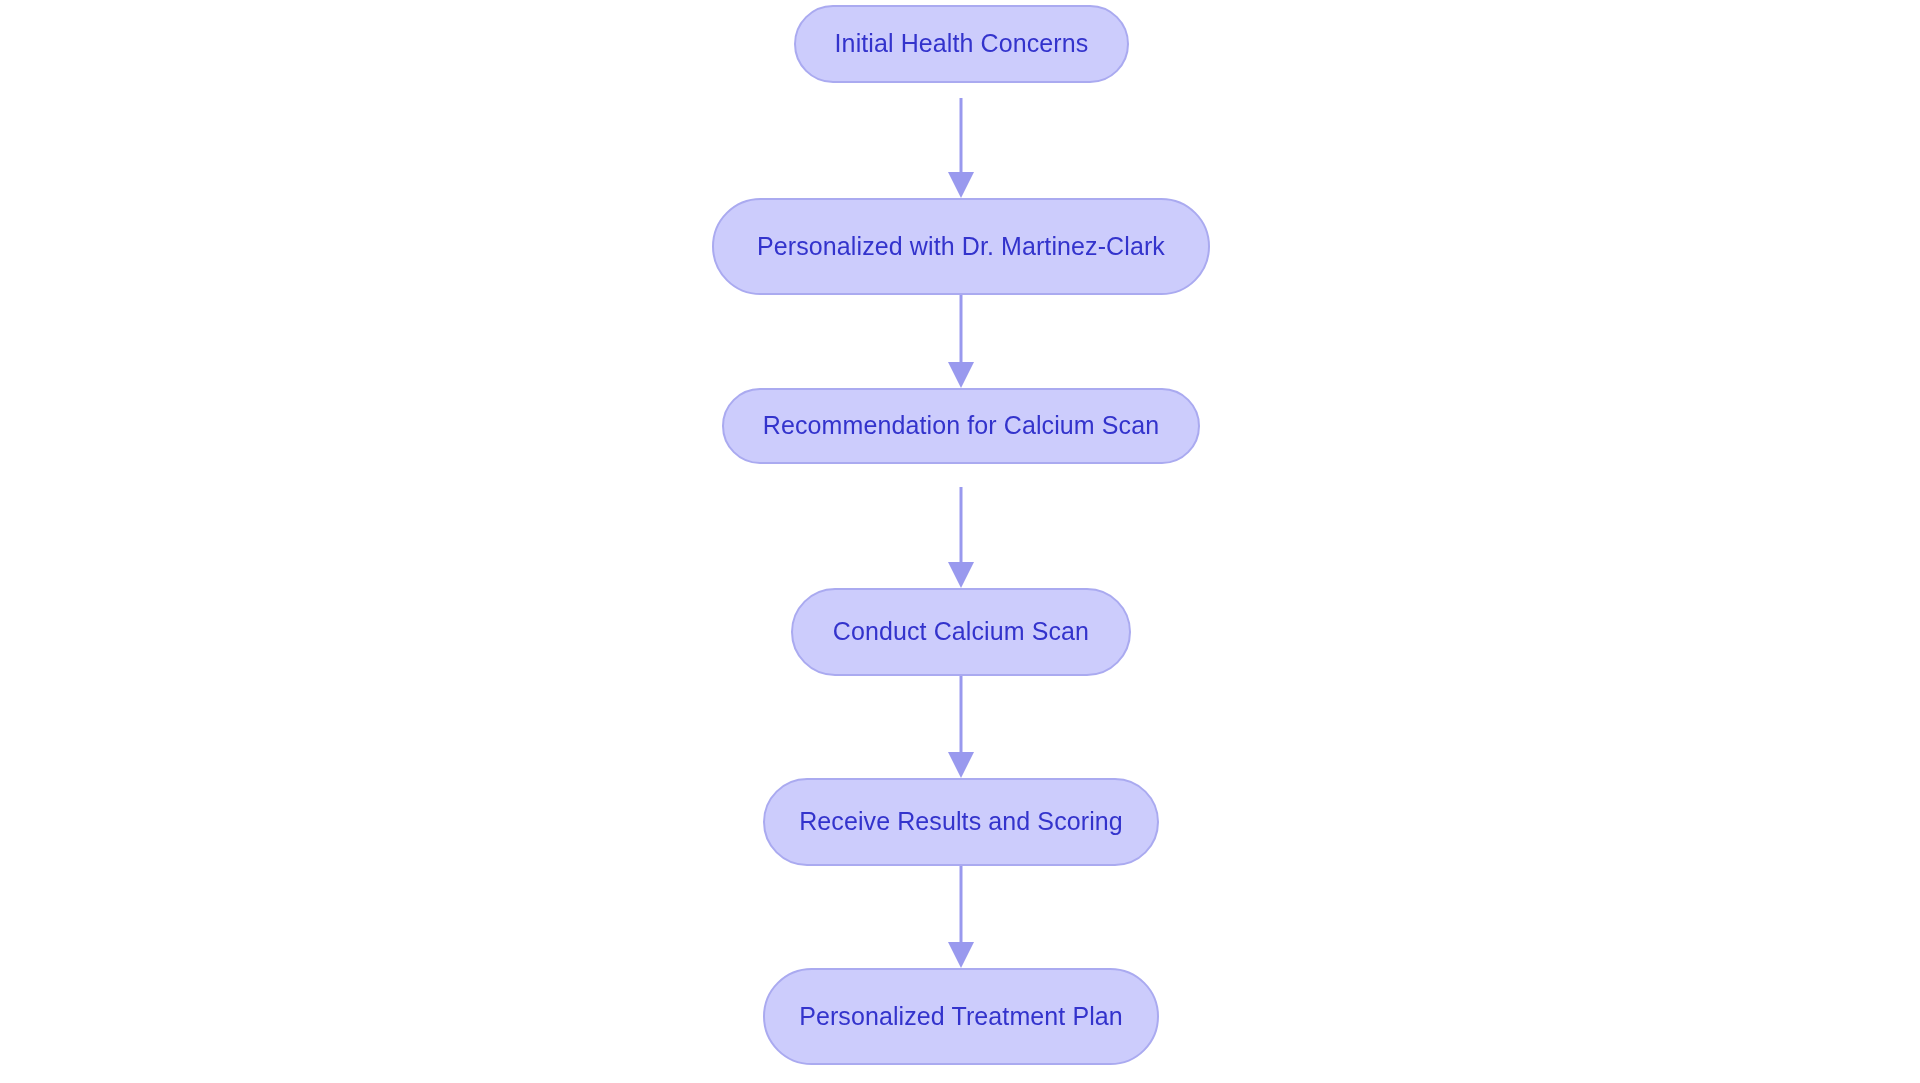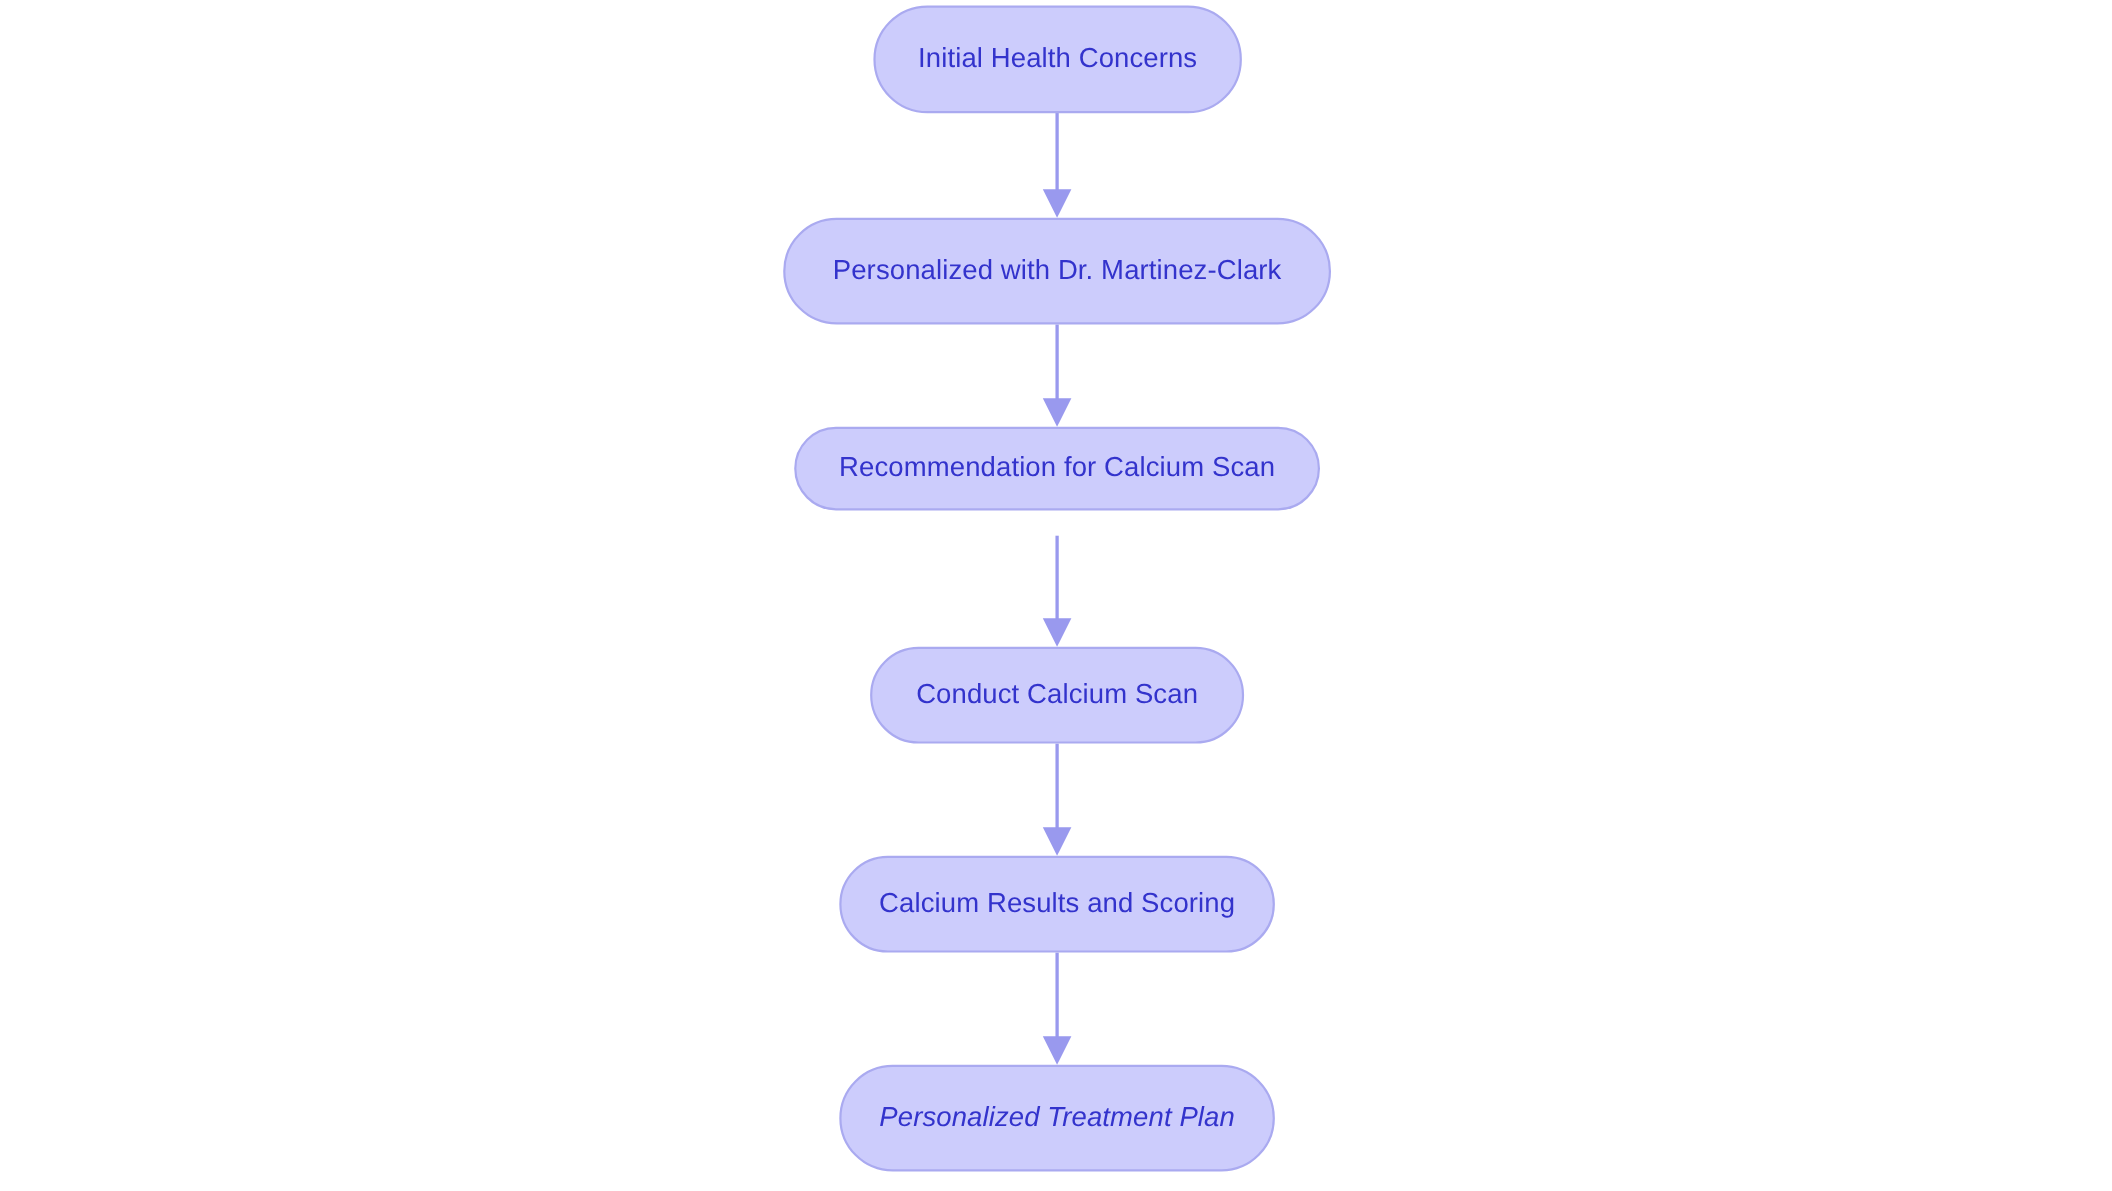--- a/index.html
+++ b/index.html
@@ -78,37 +78,37 @@
       <g>
         <line class="connector-line" x1="961" y1="676" x2="961" y2="756" stroke="#9999ee"></line>
         <polygon class="connector-head" points="948,752 974,752 961,778" fill="#9999ee"></polygon>
       </g>
       <g>
         <line class="connector-line" x1="961" y1="866" x2="961" y2="946" stroke="#9999ee"></line>
         <polygon class="connector-head" points="948,942 974,942 961,968" fill="#9999ee"></polygon>
       </g>
     </svg>
 
-  <div class="node" style="left: 794px; top: 5px; width: 335px; height: 98px; background: rgb(204, 204, 252); border-color: rgb(170, 170, 240);">
+  <div class="node" style="left: 794px; top: 5px; width: 335px; height: 78px; background: rgb(204, 204, 252); border-color: rgb(170, 170, 240);">
     <span class="node-label" style="color: rgb(51, 51, 204);">Initial Health Concerns</span>
   </div>
 
   <div class="node" style="left: 712px; top: 198px; width: 498px; height: 97px; background: rgb(204, 204, 252); border-color: rgb(170, 170, 240);">
     <span class="node-label" style="color: rgb(51, 51, 204);">Personalized with Dr. Martinez-Clark</span>
   </div>
 
   <div class="node" style="left: 722px; top: 388px; width: 478px; height: 76px; background: rgb(204, 204, 252); border-color: rgb(170, 170, 240);">
     <span class="node-label" style="color: rgb(51, 51, 204);">Recommendation for Calcium Scan</span>
   </div>
 
   <div class="node" style="left: 791px; top: 588px; width: 340px; height: 88px; background: rgb(204, 204, 252); border-color: rgb(170, 170, 240);">
     <span class="node-label" style="color: rgb(51, 51, 204);">Conduct Calcium Scan</span>
   </div>
 
   <div class="node" style="left: 763px; top: 778px; width: 396px; height: 88px; background: rgb(204, 204, 252); border-color: rgb(170, 170, 240);">
-    <span class="node-label" style="color: rgb(51, 51, 204);">Calcium Results and Scoring</span>
+    <span class="node-label" style="color: rgb(51, 51, 204);">Receive Results and Scoring</span>
   </div>
 
-  <div class="node" style="left: 763px; top: 968px; width: 396px; height: 97px; background: rgb(204, 204, 252); border-color: rgb(170, 170, 240); font-style: italic;">
+  <div class="node" style="left: 763px; top: 968px; width: 396px; height: 97px; background: rgb(204, 204, 252); border-color: rgb(170, 170, 240);">
     <span class="node-label" style="color: rgb(51, 51, 204);">Personalized Treatment Plan</span>
   </div>
 
 </div>
 
 </body></html>

